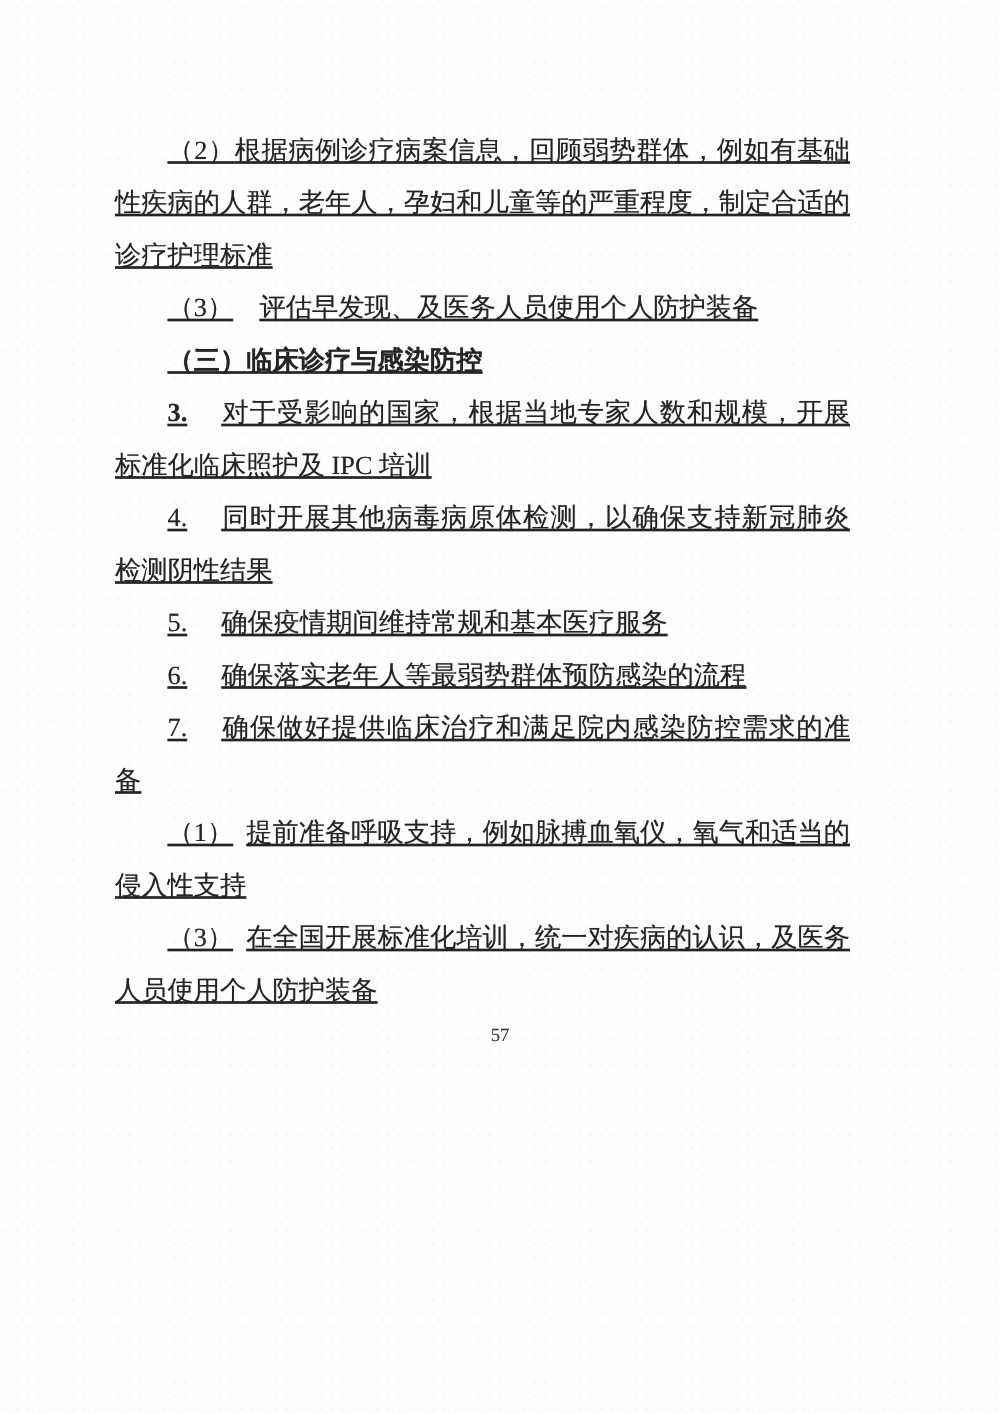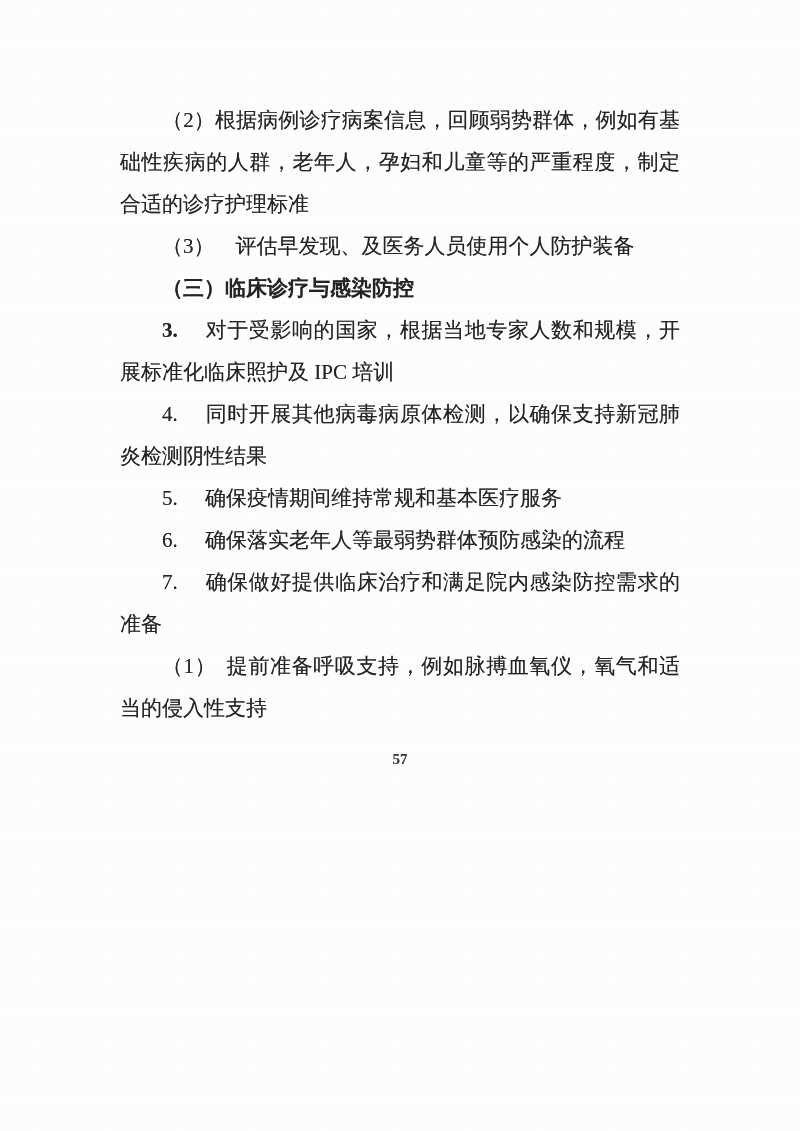--- a/index.html
+++ b/index.html
@@ -13,47 +13,47 @@
     height: 1131px;
     margin: 0 auto;
     background-color: #fdfdfc;
     background-image: radial-gradient(rgba(90,90,90,0.035) 1px, transparent 1.2px);
     background-size: 9px 11px;
     overflow: hidden;
     font-family: "Liberation Serif", "DejaVu Serif", serif;
     color: #242424;
   }
   .content {
-    padding: 99px 120px 0 120px;
+    padding: 99px 120px 0 92px;
     font-size: 21px;
     line-height: 42px;
     text-shadow: 0 0 0.6px rgba(40,40,40,0.55);
+    text-decoration: underline;
   }
   .para {
     margin: 0;
     text-indent: 2em;
     text-align: justify;
     text-justify: inter-ideograph;
   }
   .heading {
     font-weight: bold;
   }
   .mk { display: inline; }
   .num { margin-right: 1.3em; }
   .gap-sm { margin-right: 0.5em; }
   .gap-md { margin-right: 1.0em; }
   .b { font-weight: bold; }
   .page-number {
-    margin-top: 20px;
+    margin-top: 6px;
     text-align: center;
     font-size: 15px;
     line-height: 20px;
     color: #3c3c3c;
     text-shadow: 0 0 0.5px rgba(60,60,60,0.5);
-    font-weight: bold;
   }
 </style>
 </head>
 <body>
 
 <div class="page">
   <div class="content">
 
     <p class="para"><span class="mk">（2）</span><span>根据病例诊疗病案信息，回顾弱势群体，例如有基础性疾病的人群，老年人，孕妇和儿童等的严重程度，制定合适的诊疗护理标准</span></p>
 
@@ -69,17 +69,18 @@
 
     <p class="para"><span class="mk num">5.</span><span>确保疫情期间维持常规和基本医疗服务</span></p>
 
     <p class="para"><span class="mk num">6.</span><span>确保落实老年人等最弱势群体预防感染的流程</span></p>
 
     <p class="para"><span class="mk num">7.</span><span>确保做好提供临床治疗和满足院内感染防控需求的准备</span></p>
 
     <p class="para"><span class="mk gap-sm">（1）</span><span>提前准备呼吸支持，例如脉搏血氧仪，氧气和适当的侵入性支持</span></p>
 
 
+    <p class="para"><span class="mk gap-sm">（3）</span><span>在全国开展标准化培训，统一对疾病的认识，及医务人员使用个人防护装备</span></p>
 
   </div>
 
   <div class="page-number">57</div>
 </div>
 
 </body></html>

